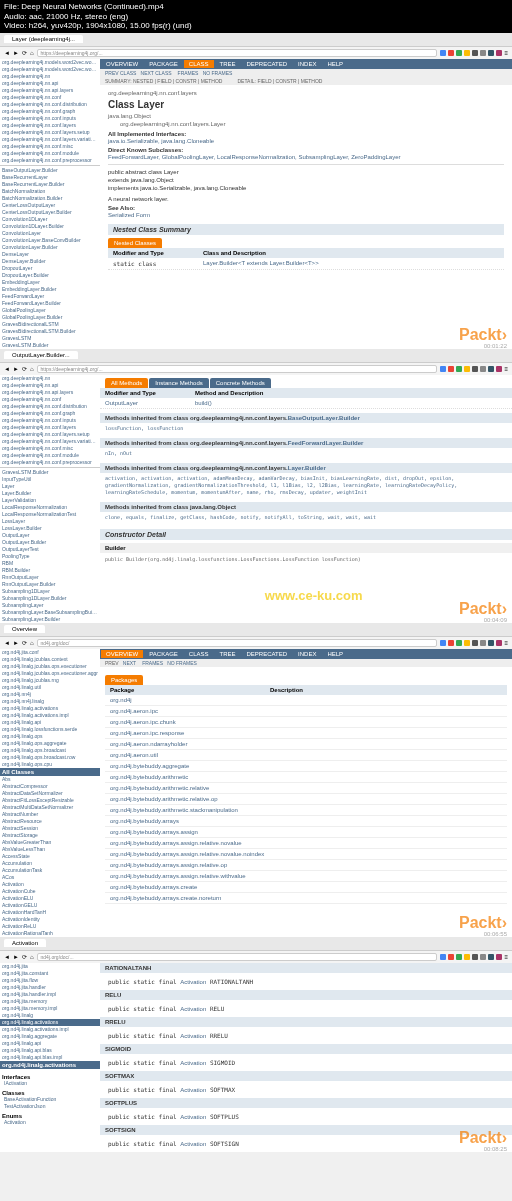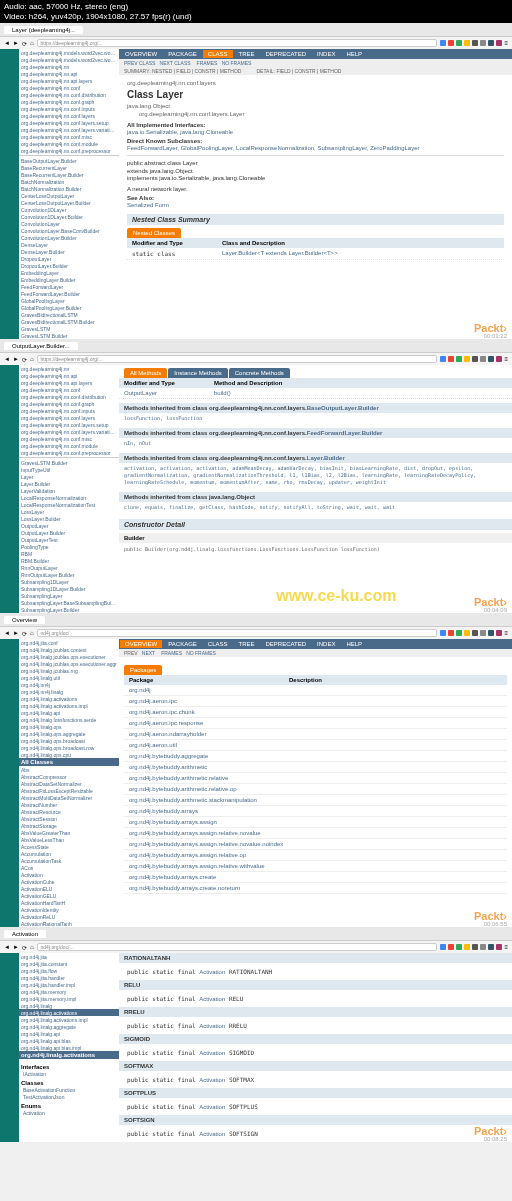--- a/index.html
+++ b/index.html
@@ -5,21 +5,21 @@
 * { margin: 0; padding: 0; box-sizing: border-box; font-family: Arial, sans-serif; }
 body { background: #f0f0f0; width: 512px; font-size: 7px; }
 .header-info { background: #000; color: #fff; padding: 2px 4px; font-size: 8px; line-height: 1.2; }
 .browser-bar { background: #e8e8e8; height: 14px; border-bottom: 1px solid #ccc; display: flex; align-items: center; padding: 0 4px; gap: 2px; }
 .browser-tab { background: #fff; font-size: 6px; padding: 1px 8px; border-radius: 2px 2px 0 0; }
 .browser-controls { background: #f4f4f4; height: 12px; display: flex; align-items: center; padding: 0 4px; gap: 3px; font-size: 6px; }
 .url-bar { flex: 1; background: #fff; border: 1px solid #ccc; height: 8px; border-radius: 2px; padding: 0 3px; font-size: 5px; color: #888; }
 .browser-icons { display: flex; gap: 2px; }
 .colored-icon { width: 6px; height: 6px; border-radius: 1px; }
 
-.panel { display: flex; background: #0f766e; padding-left: 19px; }
+.panel { display: flex; background: #5eead4; }
 .sidebar { width: 100px; background: #fff; overflow: hidden; font-size: 5px; }
 .sidebar-item { color: #4a6a8a; padding: 0.5px 2px; white-space: nowrap; overflow: hidden; text-overflow: ellipsis; cursor: pointer; }
 .sidebar-header { background: #4a6a8a; color: #fff; padding: 1px 2px; font-size: 6px; font-weight: bold; }
 .sidebar-selected { background: #4a6a8a; color: #fff; }
 
 .content { flex: 1; background: #fff; padding: 0; position: relative; }
 .nav-bar { background: #4a6a8a; color: #fff; padding: 1px; display: flex; gap: 1px; font-size: 6px; }
 .nav-item { padding: 1px 5px; color: #fff; cursor: pointer; }
 .nav-item.active { background: #f57c00; }
 .subnav { background: #eee; padding: 1px 5px; display: flex; gap: 6px; font-size: 5px; color: #666; }
@@ -42,41 +42,42 @@
 .table-header { background: #e0e8ef; display: flex; font-size: 6px; font-weight: bold; padding: 2px 5px; }
 .table-col1 { width: 90px; }
 .table-row { display: flex; font-size: 6px; padding: 2px 5px; color: #4a6a8a; border-bottom: 1px dotted #ddd; }
 .modifier { color: #333; font-family: monospace; }
 .inherit-header { background: #e0e8ef; padding: 2px 5px; font-size: 6px; font-weight: bold; color: #333; margin-top: 4px; }
 .inherit-link { color: #4a6a8a; }
 .inherit-methods { font-family: monospace; font-size: 5px; color: #4a6a8a; padding: 2px 5px; line-height: 1.4; }
 .builder-header { background: #f0f0f0; padding: 2px 5px; font-size: 6px; font-weight: bold; margin-top: 3px; }
 .builder-code { font-family: monospace; font-size: 5px; padding: 3px 5px; color: #666; }
 
-.watermark { position: absolute; right: 5px; bottom: 5px; color: #f57c00; font-size: 11px; font-weight: bold; opacity: 0.7; }
+.watermark { position: absolute; right: 5px; bottom: 5px; color: #f57c00; font-size: 16px; font-weight: bold; opacity: 0.7; }
 .timestamp { position: absolute; right: 5px; bottom: 0; font-size: 6px; color: #aaa; }
-.ceku { position: absolute; left: 40%; bottom: 8px; color: #f5d020; font-size: 16px; font-weight: bold; opacity: 0.8; }
+.ceku { position: absolute; left: 40%; bottom: 20px; color: #f5d020; font-size: 13px; font-weight: bold; opacity: 0.8; }
 
 .section-title { background: #e0e8ef; padding: 2px 5px; font-size: 6px; font-weight: bold; color: #333; }
 .field-block { padding: 3px 8px; }
 .field-code { font-family: monospace; font-size: 6px; color: #333; margin: 2px 0; }
 .field-link { color: #4a6a8a; }
 
 .pkg-table-header { background: #e0e8ef; display: flex; padding: 2px 5px; font-size: 6px; font-weight: bold; }
 .pkg-col1 { width: 160px; }
 .pkg-row { padding: 2px 5px; font-size: 6px; color: #4a6a8a; border-bottom: 1px solid #eee; }
 
 hr.sep { border: none; border-top: 1px solid #ddd; margin: 4px 0; }
 </style>
 </head>
 <body>
 
 <div class="header-info">
-  <div>Audio: aac, 57000 Hz, stereo (eng)</div>
-  <div>Video: h264, yuv420p, 1904x1080, 27.57 fps(r) (und)</div>
+  <div>File: Deep Neural Networks (Continued).mp4</div>
+  <div>Audio: aac, 21000 Hz, stereo (eng)</div>
+  <div>Video: h264, yuv420p, 1904x1080, 15.00 fps(r) (und)</div>
 </div>
 
 <div class="browser-bar">
   <div class="browser-tab">Layer (deeplearning4j...</div>
 </div>
 <div class="browser-controls">
   <span>◄</span>
   <span>►</span>
   <span>⟳</span>
   <span>⌂</span>

